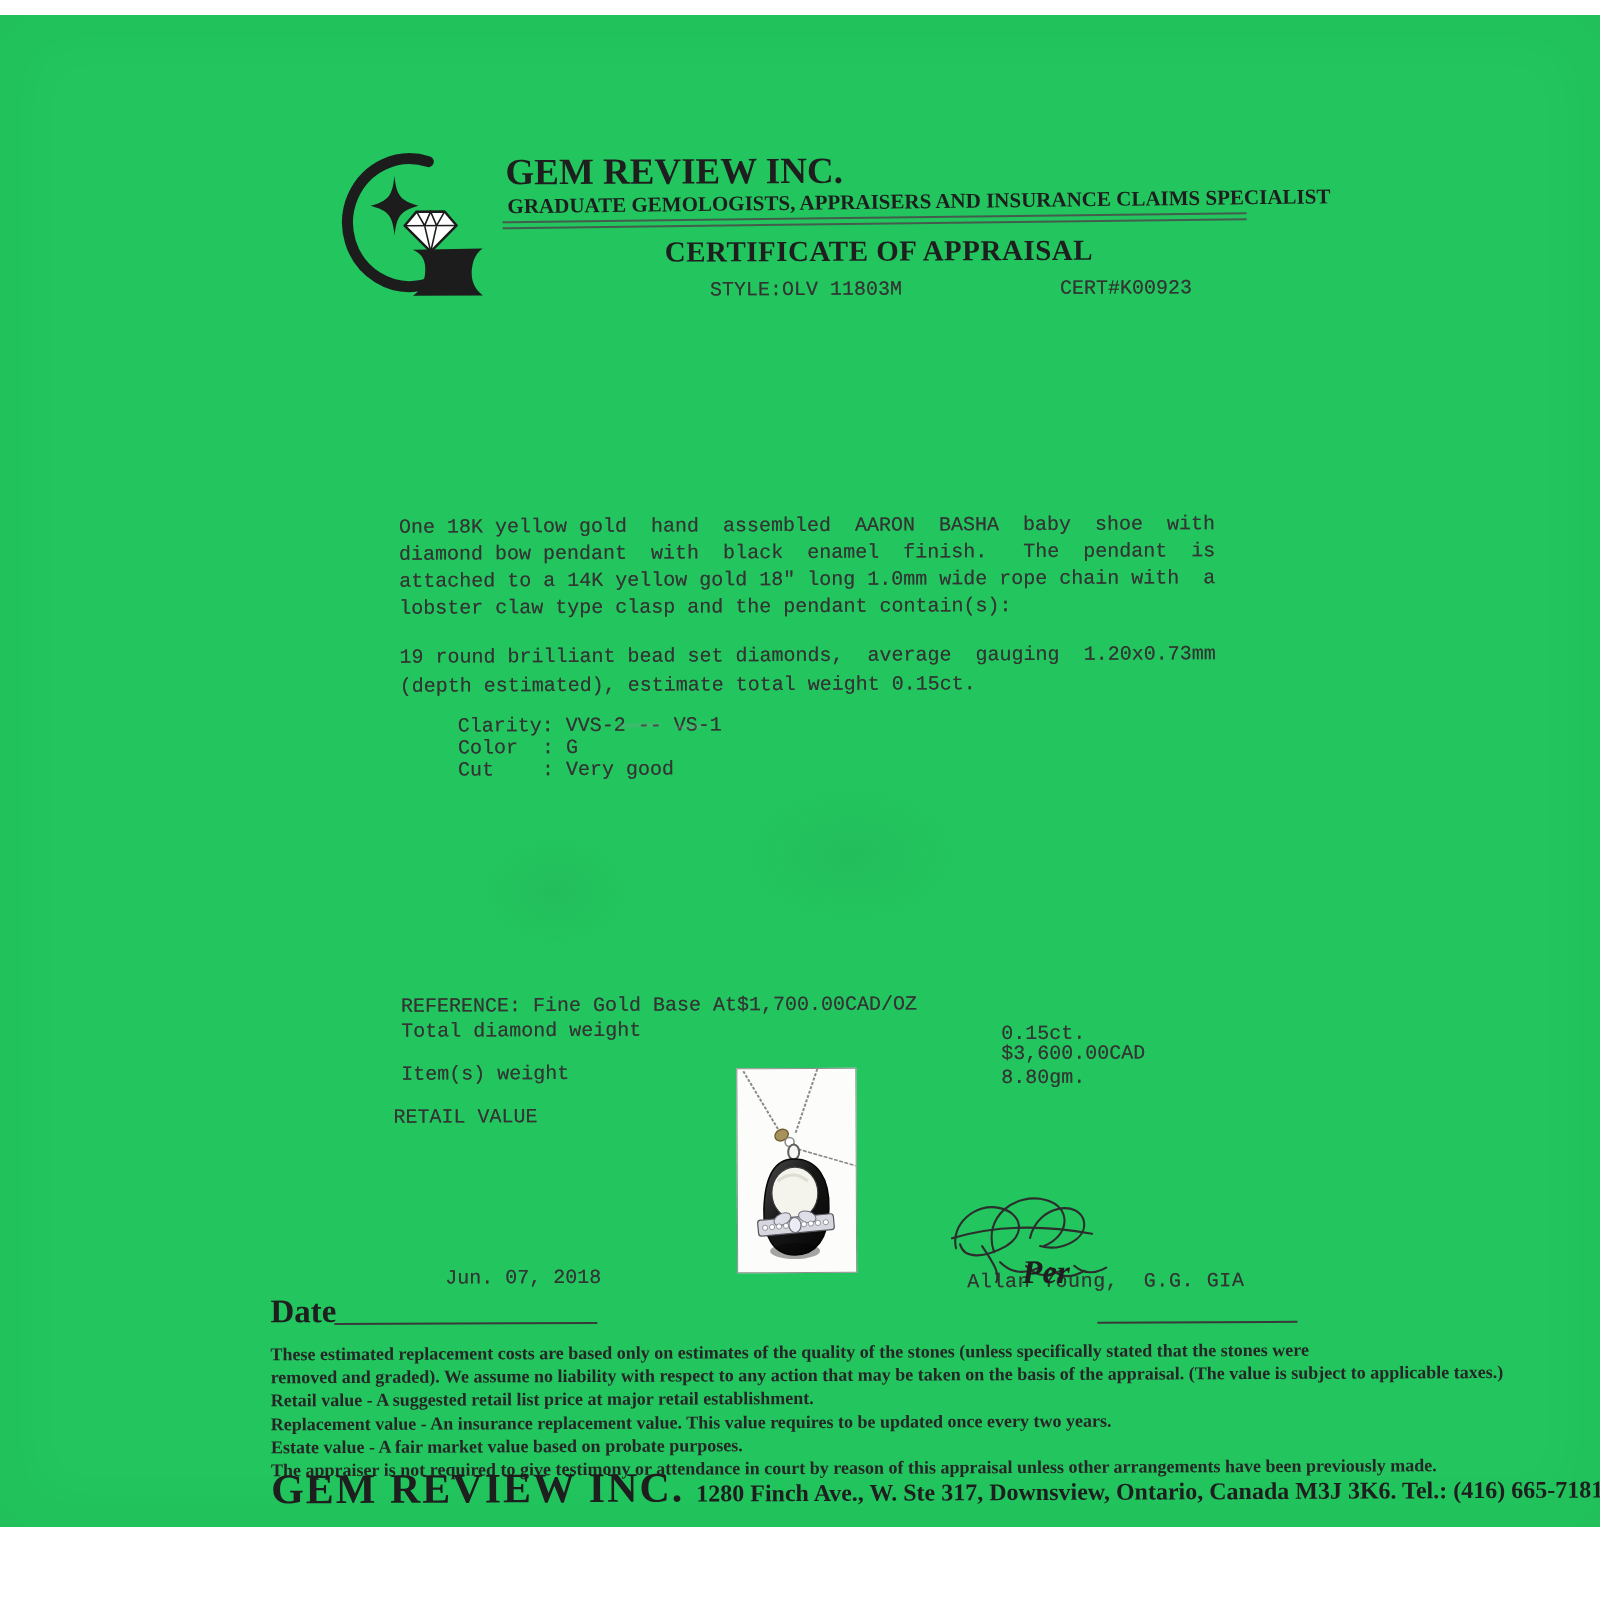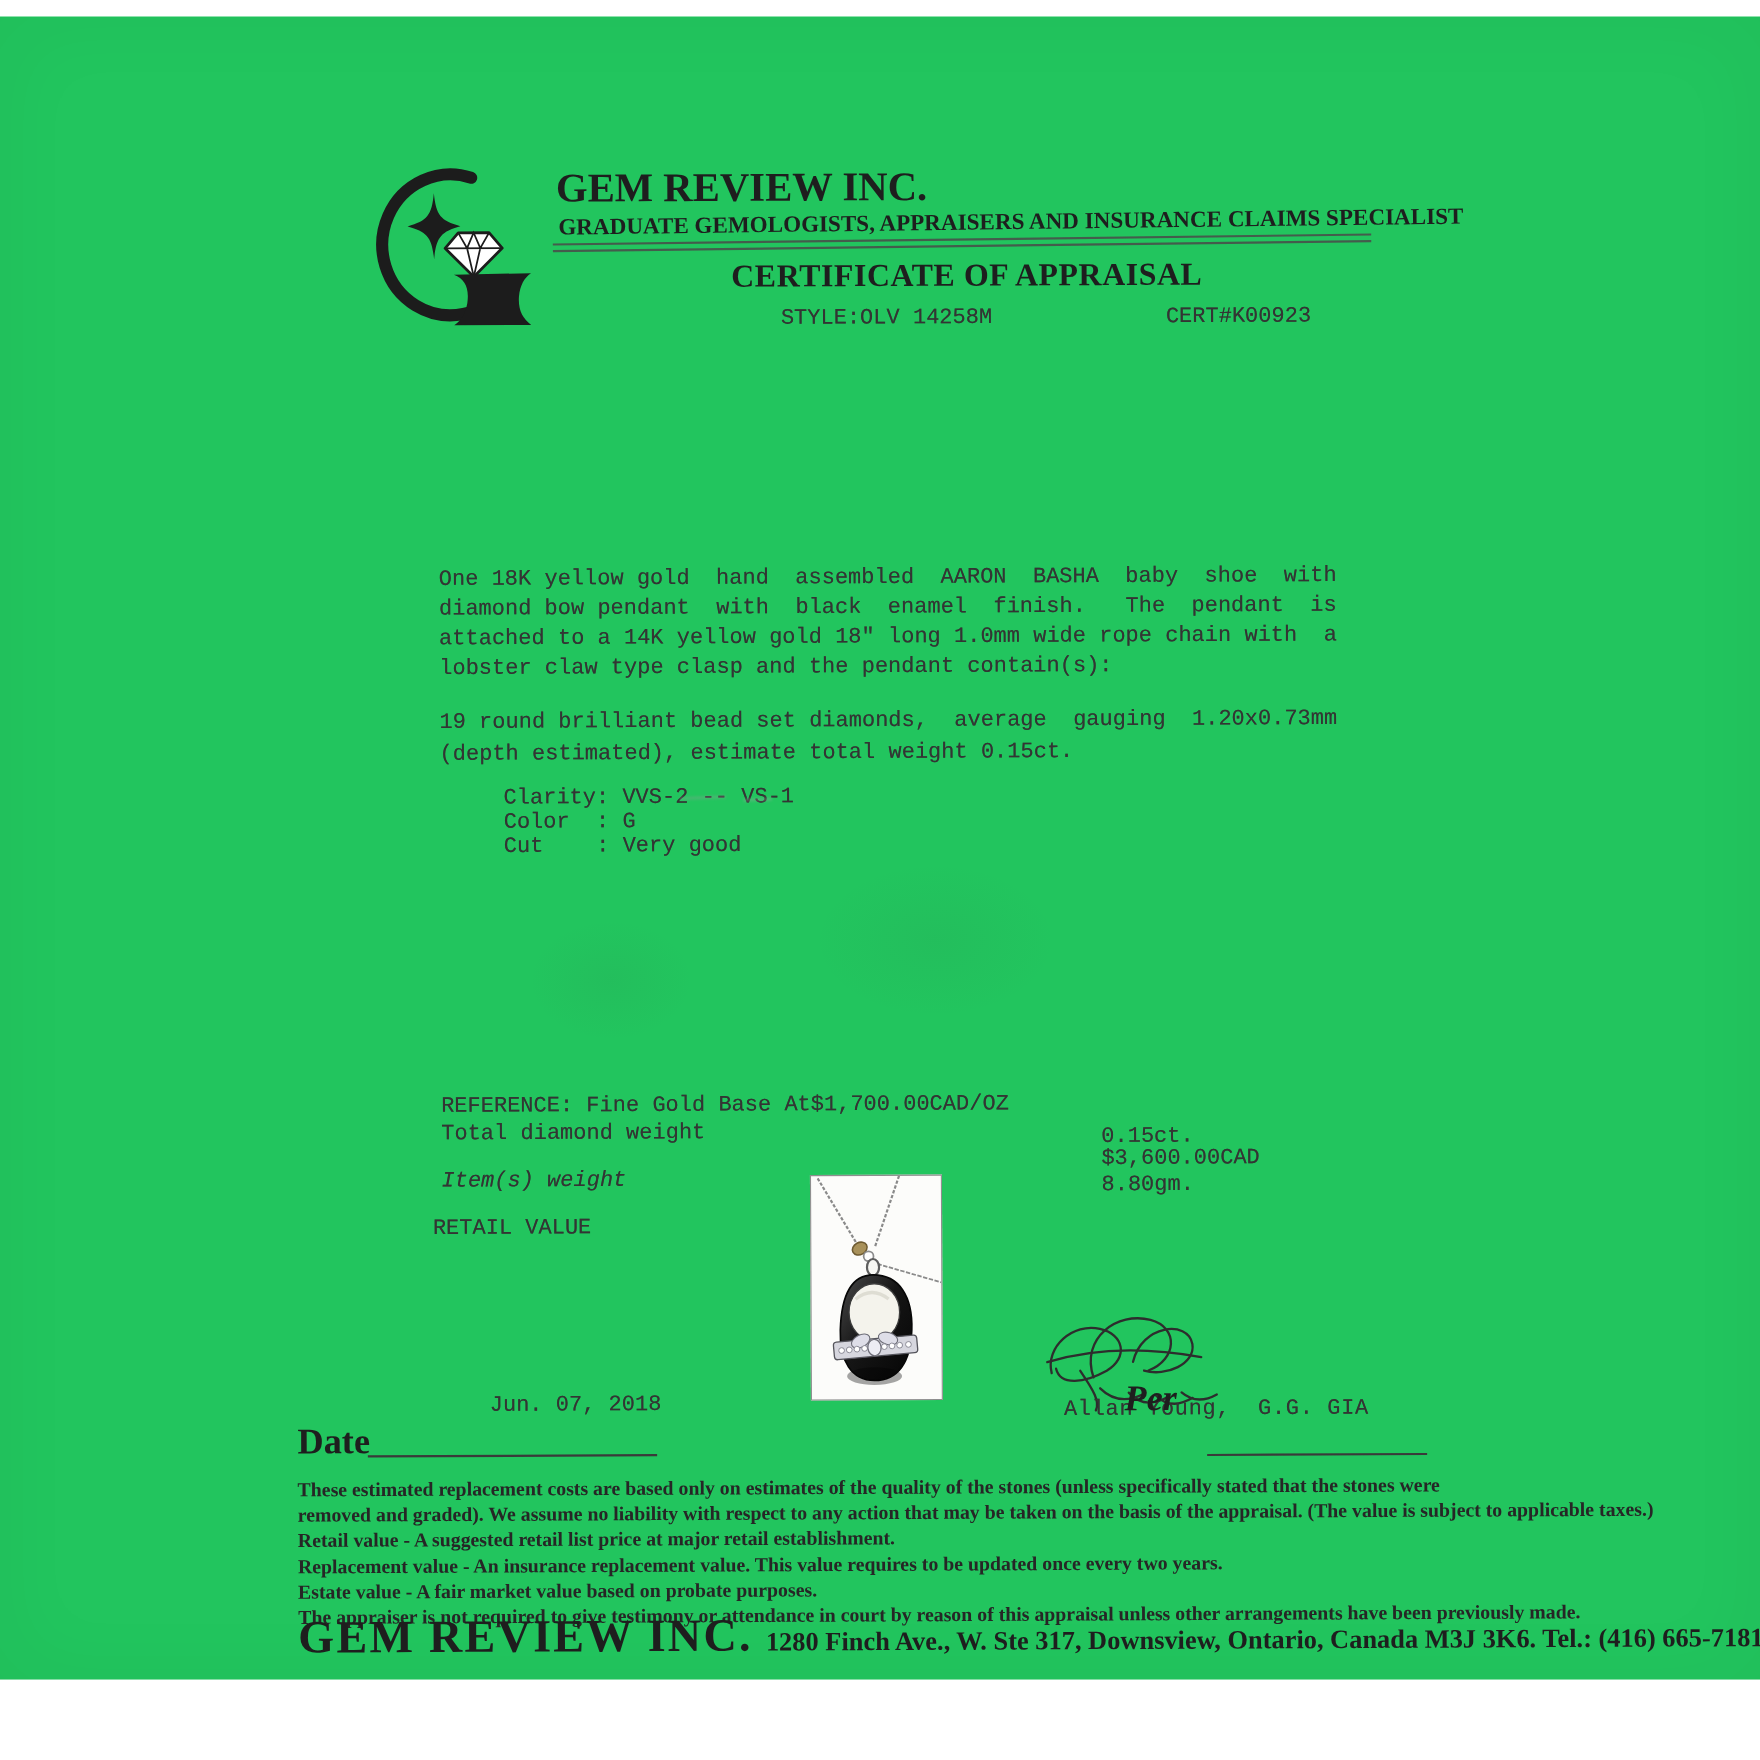--- a/index.html
+++ b/index.html
@@ -66,21 +66,21 @@
   </svg>
 
   <div class="abs serifb company-title" style="left:508px;top:134px;">GEM REVIEW INC.</div>
 
   <div class="abs serifb tagline" style="left:510px;top:178px;">GRADUATE GEMOLOGISTS, APPRAISERS AND INSURANCE CLAIMS SPECIALIST</div>
 
   <div class="abs dbl-rule" style="left:505px;top:205px;width:744px;"></div>
 
   <div class="abs serifb doc-title" style="left:667px;top:220px;">CERTIFICATE OF APPRAISAL</div>
 
-  <div class="abs mono m20" style="left:712px;top:263px;">STYLE:OLV 14258M</div>
+  <div class="abs mono m20" style="left:712px;top:263px;">STYLE:OLV 11803M</div>
   <div class="abs mono m20" style="left:1062px;top:263px;text-align:right;">CERT#K00923</div>
 
   <div class="abs line-block" style="left:400px;top:497px;">
     <div class="mono m20">One 18K yellow gold  hand  assembled  AARON  BASHA  baby  shoe  with</div>
     <div class="mono m20">diamond bow pendant  with  black  enamel  finish.   The  pendant  is</div>
     <div class="mono m20">attached to a 14K yellow gold 18" long 1.0mm wide rope chain with  a</div>
     <div class="mono m20">lobster claw type clasp and the pendant contain(s):</div>
   </div>
 
   <div class="abs diamond-block" style="left:400px;top:626px;">
@@ -97,21 +97,21 @@
   <div class="abs artifact" style="left:618px;top:708px;width:42px;border-top:3px solid #9a9a9a;transform:rotate(-2deg);"></div>
   <div class="abs artifact" style="left:676px;top:710px;width:26px;border-top:3px solid #a6a6a6;transform:rotate(-2deg);"></div>
   <div class="abs smudge" style="left:740px;top:770px;"></div>
   <div class="abs smudge" style="left:480px;top:820px;width:150px;height:110px;"></div>
 
   <div class="abs mono m20" style="left:400px;top:978px;">REFERENCE: Fine Gold Base At$1,700.00CAD/OZ</div>
 
   <div class="abs mono m20 val-label" style="left:400px;top:1003px;">Total diamond weight</div>
   <div class="abs mono m20 val-value" style="left:1000px;top:1008px;">0.15ct.</div>
 
-  <div class="abs mono m20 val-label" style="left:400px;top:1046px;font-style:italic;">Item(s) weight</div>
+  <div class="abs mono m20 val-label" style="left:400px;top:1046px;">Item(s) weight</div>
   <div class="abs mono m20 val-value" style="left:1000px;top:1052px;">8.80gm.</div>
 
   <div class="abs mono m20 val-label" style="left:392px;top:1089px;">RETAIL VALUE</div>
   <div class="abs mono m20 val-value" style="left:1000px;top:1028px;">$3,600.00CAD</div>
 
   <div class="abs" style="left:735px;top:1053px;width:118px;height:203px;border:1.5px solid #8e8e8e;background:#fcfcfa;">
     <svg width="118" height="203" viewBox="0 0 118 203">
       <defs>
         <linearGradient id="shoeG" x1="0" y1="0" x2="1" y2="1">
           <stop offset="0" stop-color="#4a4a4a"></stop>

